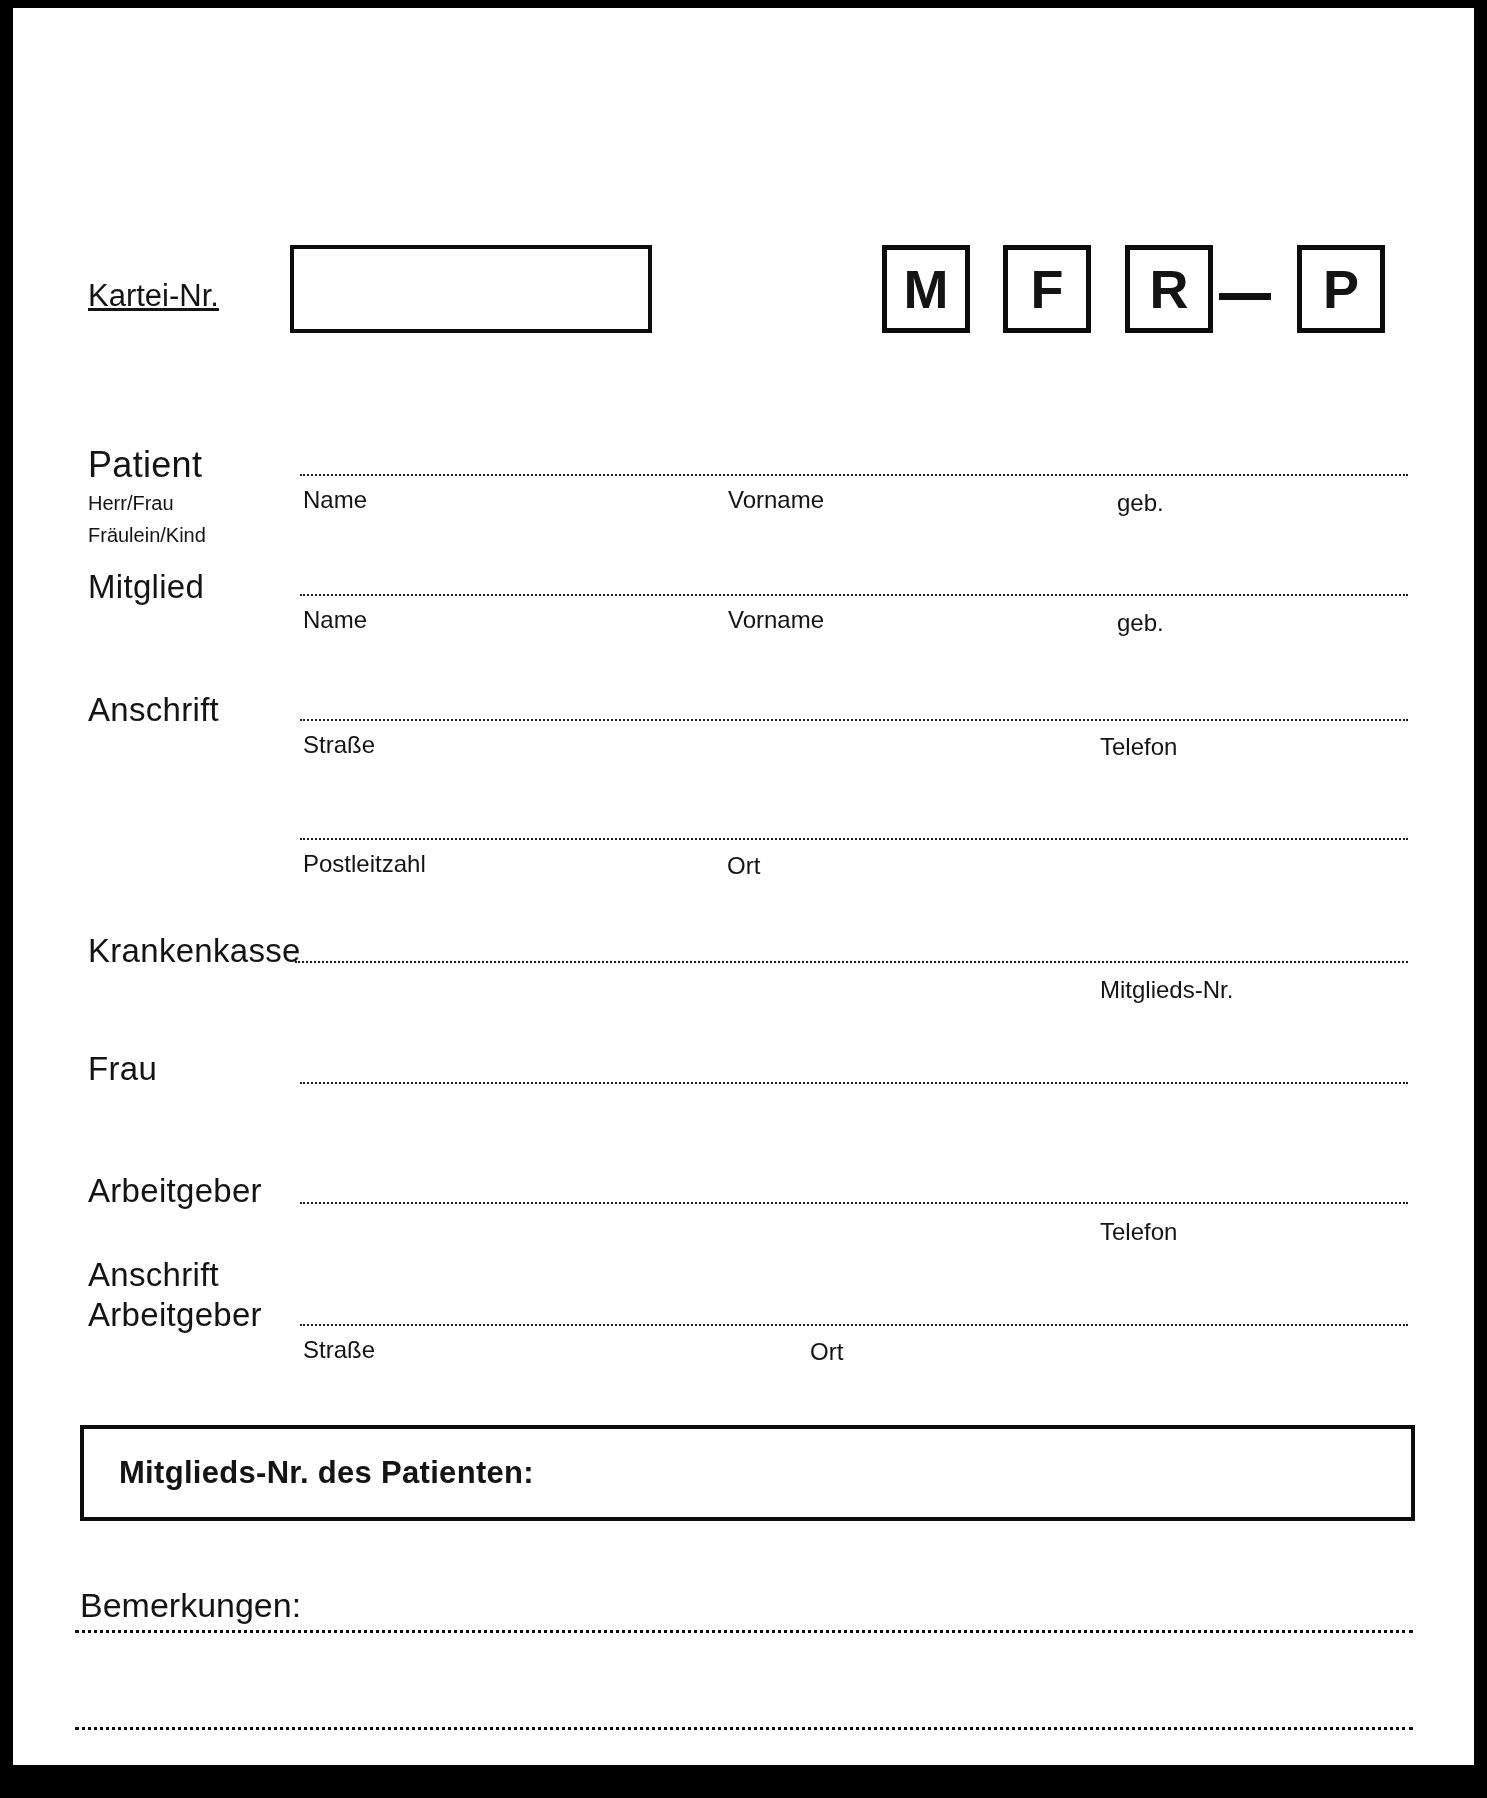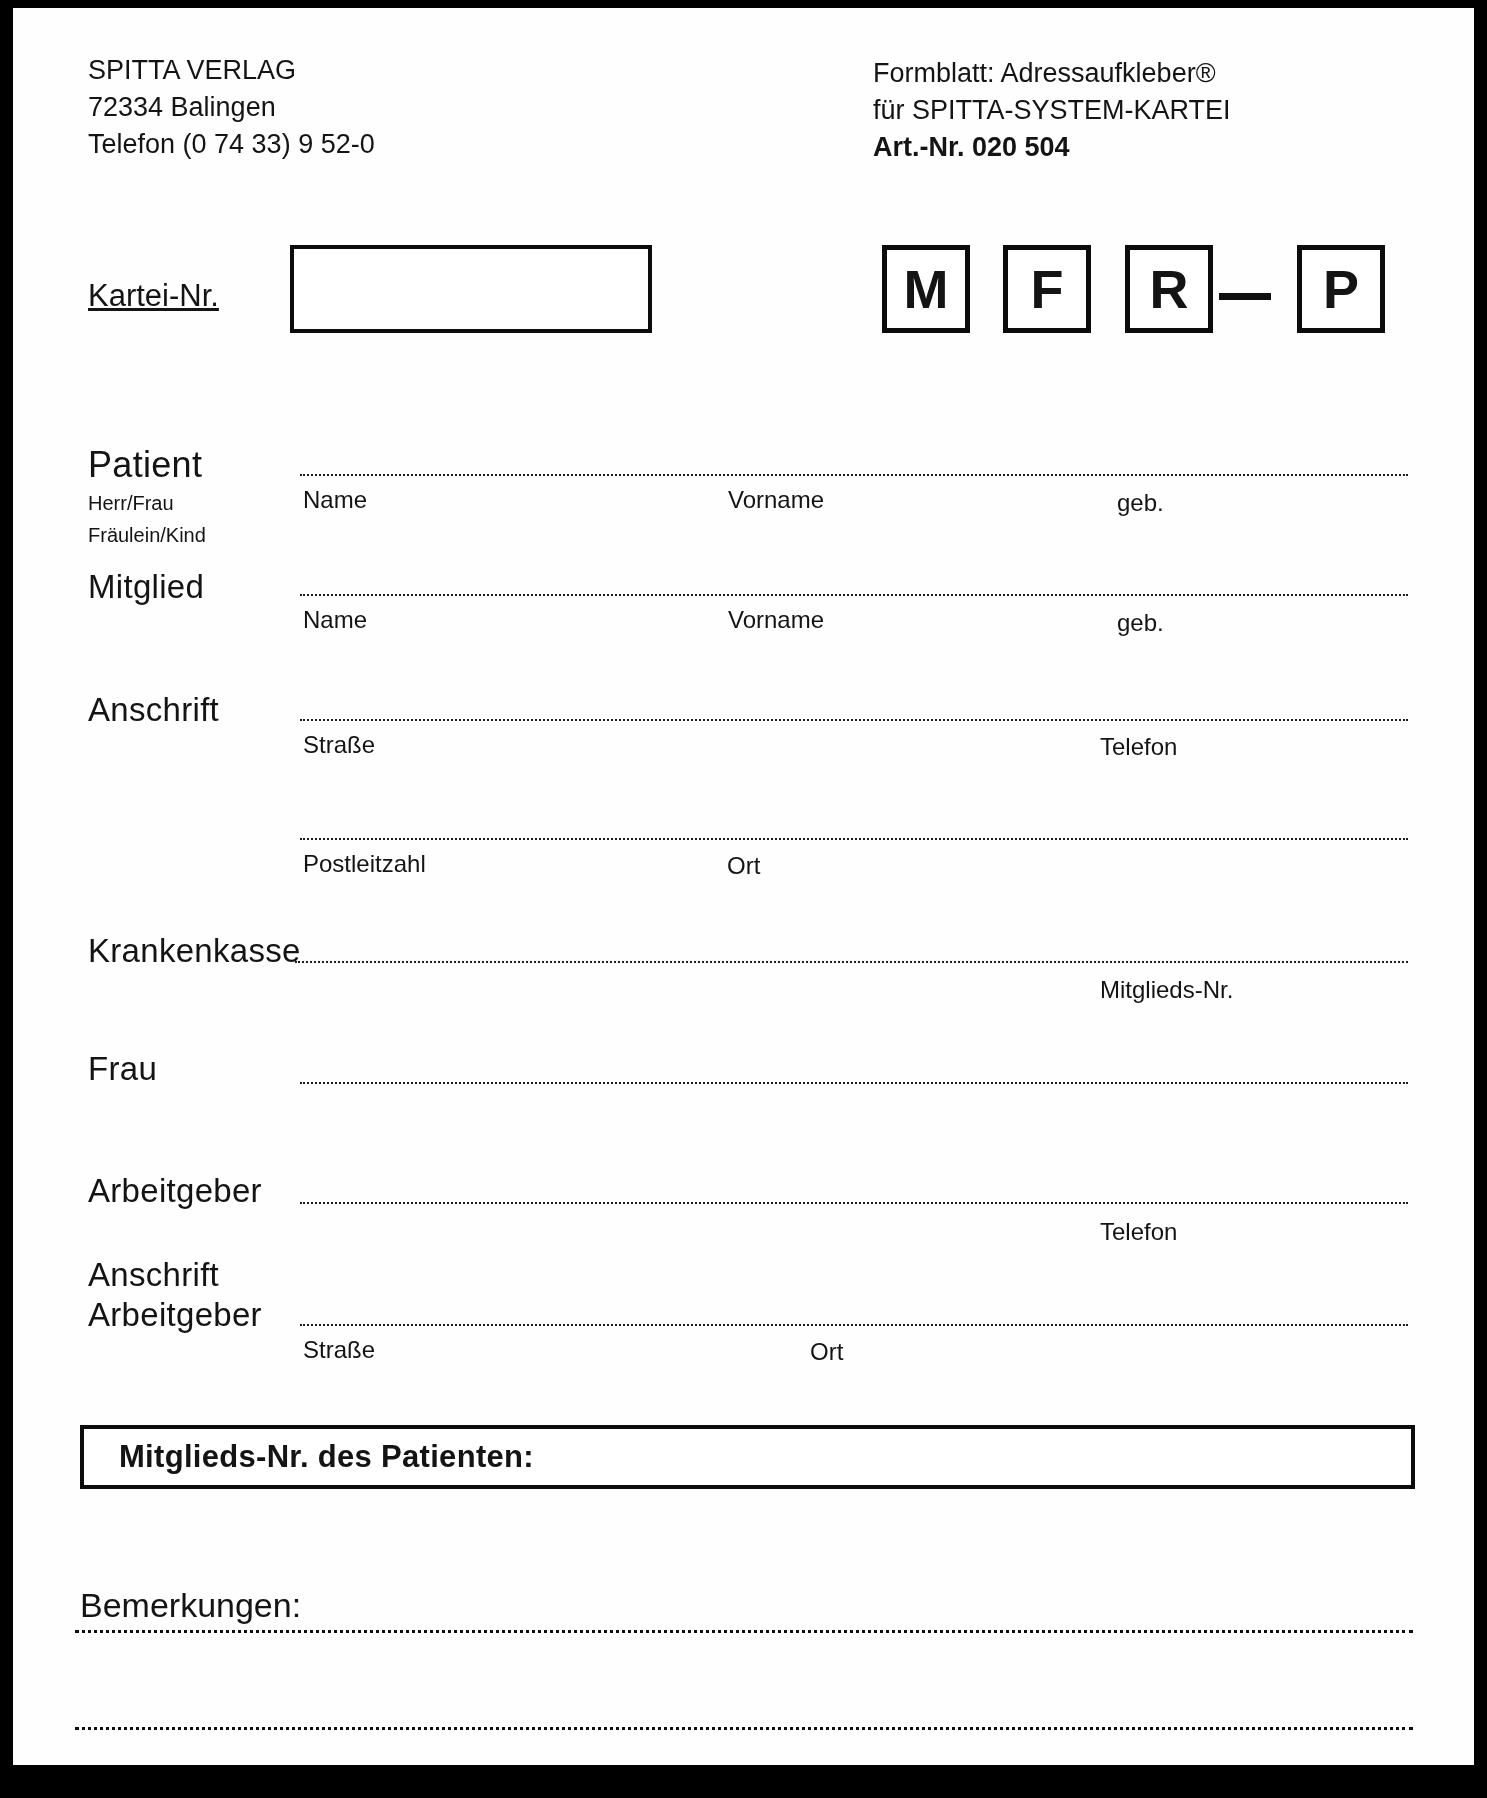--- a/index.html
+++ b/index.html
@@ -38,45 +38,35 @@
     display: flex; align-items: center; justify-content: center;
     font-size: 54px; font-weight: bold; background: #fff;
   }
   .dash {
     position: absolute;
     left: 1219px; top: 293px; width: 52px; height: 7px;
     background: #101010;
   }
   .membox {
     position: absolute;
-    left: 80px; top: 1425px; width: 1335px; height: 64px;
+    left: 80px; top: 1425px; width: 1335px; height: 96px;
     border: 4px solid #0c0c0c; box-sizing: border-box;
     display: flex; align-items: center;
     background: #fff;
   }
   .membox-title { font-size: 31px; font-weight: bold; padding-left: 35px; letter-spacing: 0.3px; }
   .bem { position: absolute; font-size: 34px; white-space: nowrap; }
 </style>
 </head>
 <body>
 
 <div class="page">
   <div class="paper"></div>
 
-  <div class="abs hdr" style="left:88px; top:52px;">
-    <div>SPITTA VERLAG</div>
-    <div>72334 Balingen</div>
-    <div>Telefon (0 74 33) 9 52-0</div>
-  </div>
 
-  <div class="abs hdr" style="left:873px; top:55px;">
-    <div>Formblatt: Adressaufkleber®</div>
-    <div>für SPITTA-SYSTEM-KARTEI</div>
-    <div class="bold">Art.-Nr. 020 504</div>
-  </div>
 
   <div class="abs" style="left:88px; top:278px; font-size:31px;text-decoration:underline;">Kartei-Nr.</div>
   <div class="karteibox"></div>
 
   <div class="lbox" style="left:882px;">
     <span>M</span>
   </div>
   <div class="lbox" style="left:1003px;">
     <span>F</span>
   </div>

